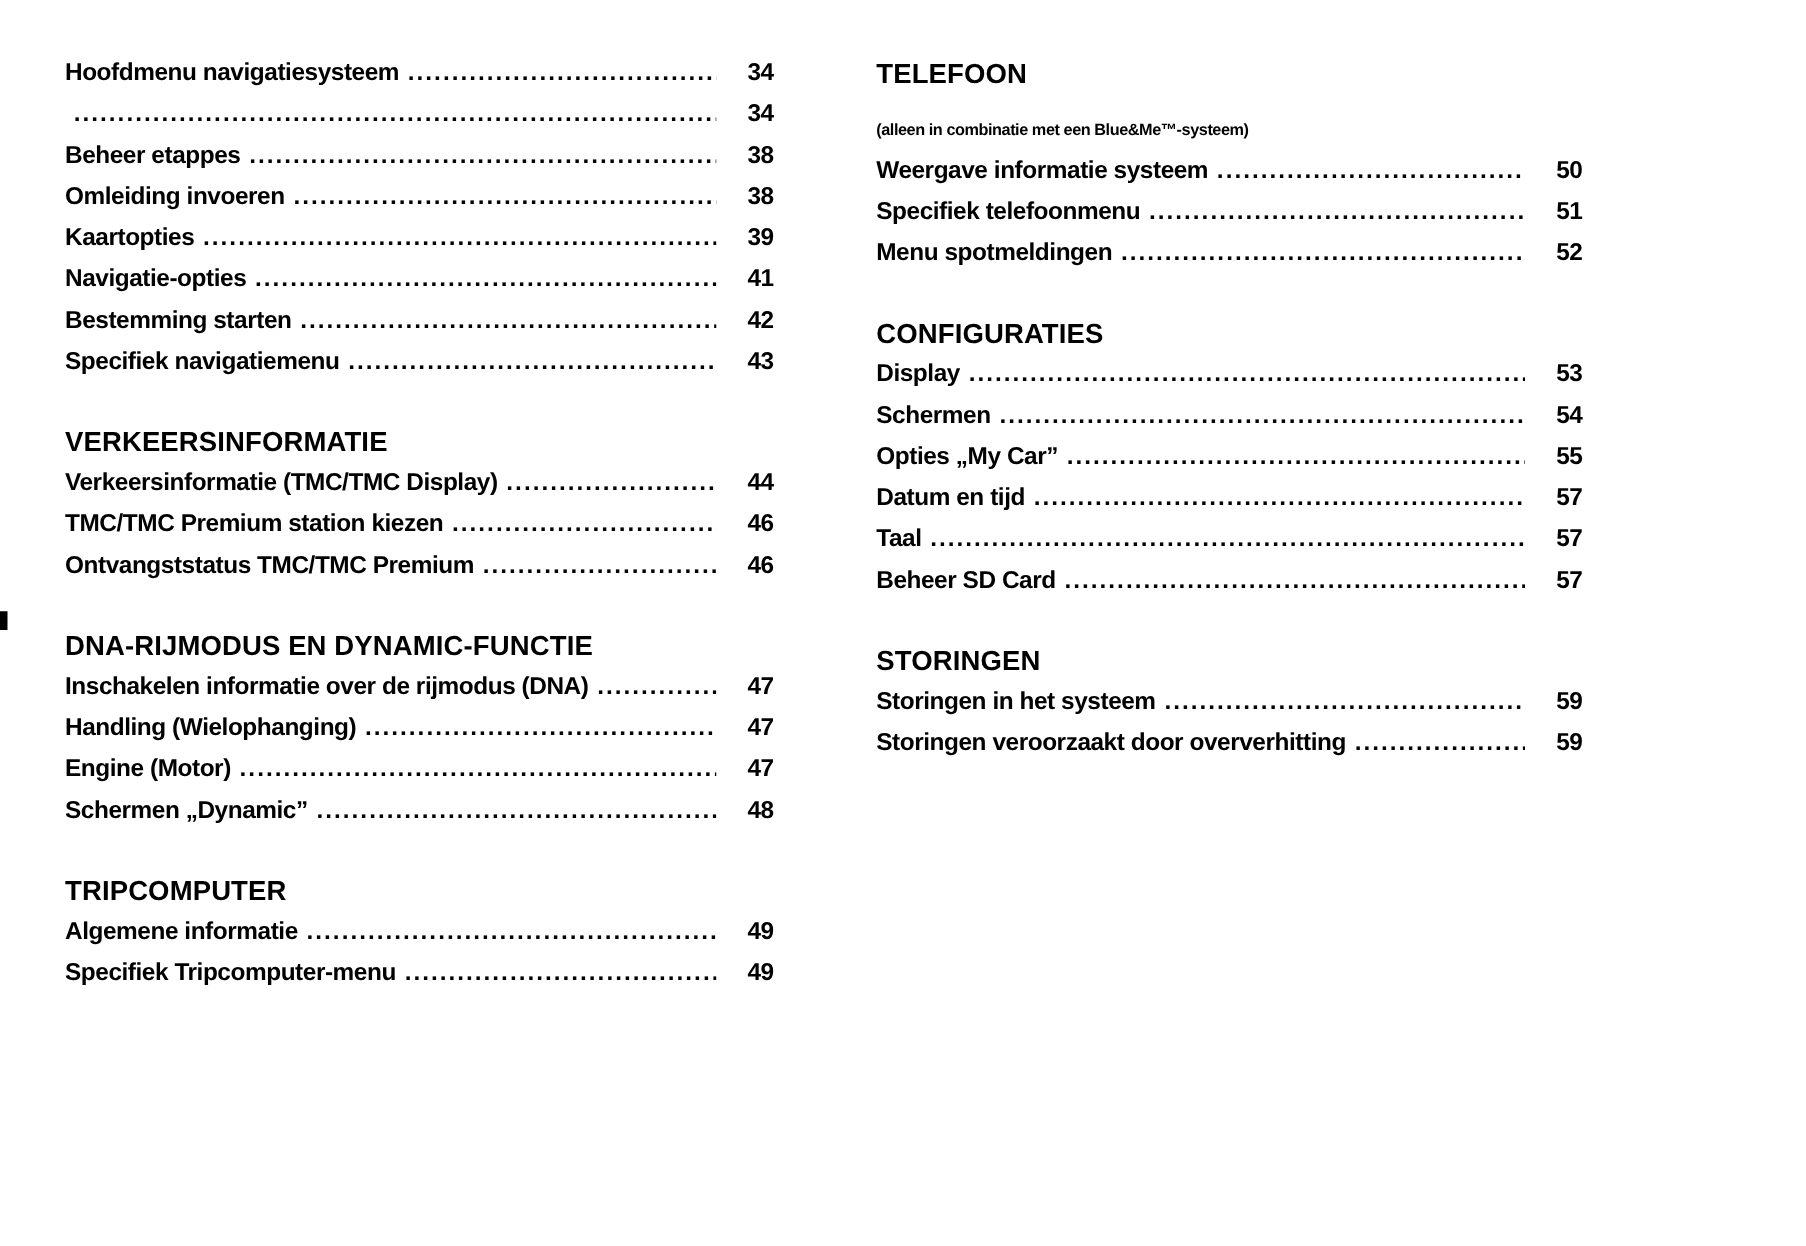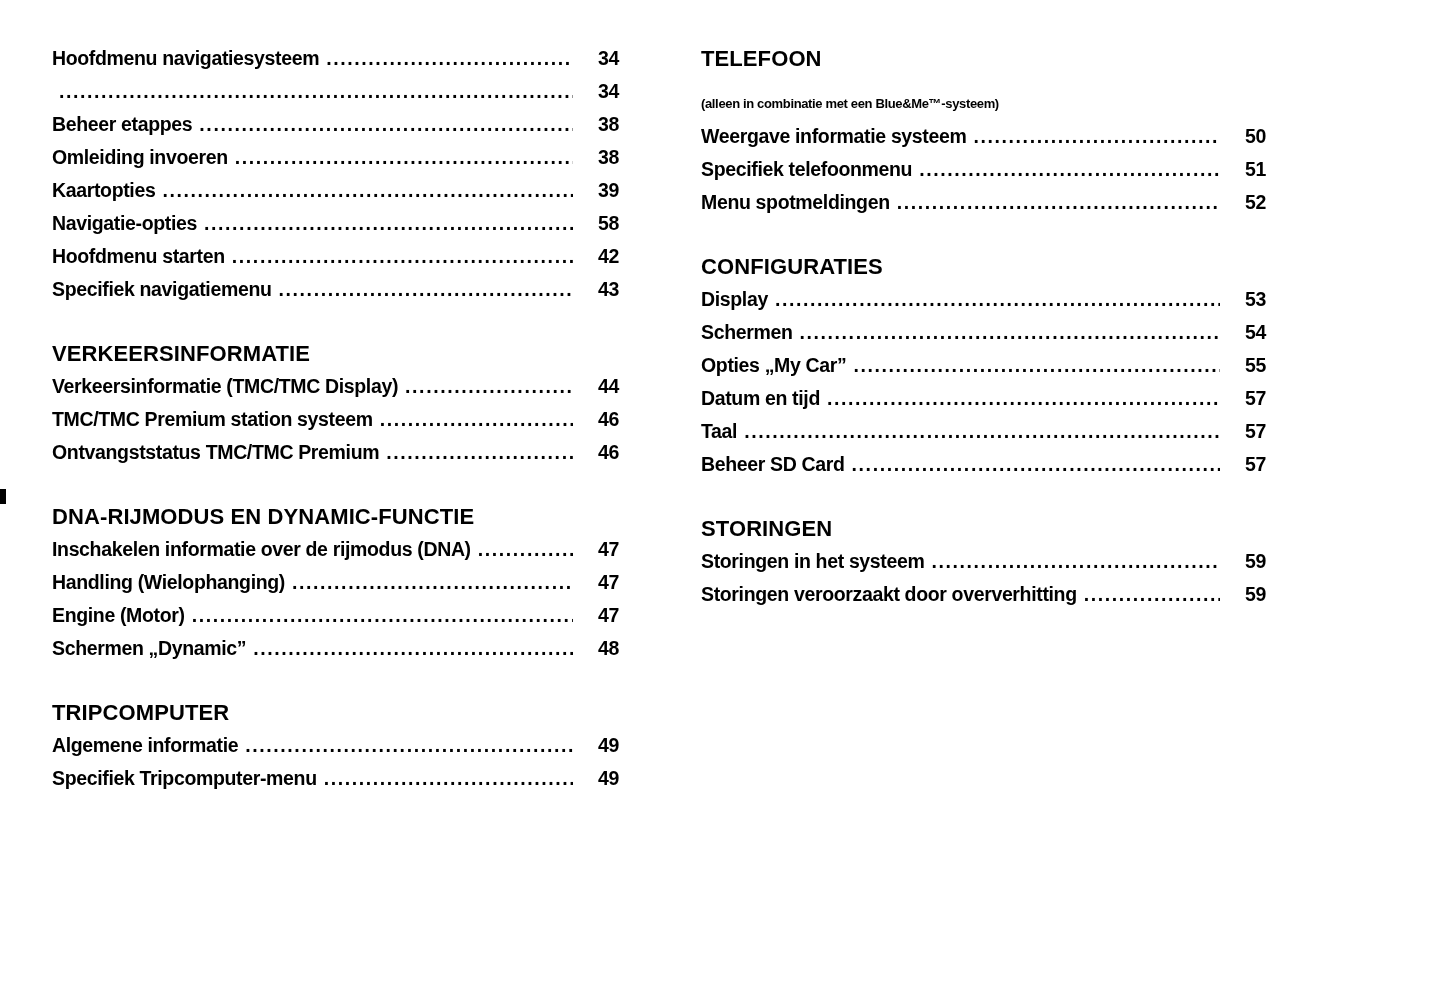--- a/index.html
+++ b/index.html
@@ -112,42 +112,42 @@
             <span class="pagenum">38</span>
           </div>
           <div class="row">
             <span class="label">Kaartopties</span>
             <span class="leader"></span>
             <span class="pagenum">39</span>
           </div>
           <div class="row">
             <span class="label">Navigatie-opties</span>
             <span class="leader"></span>
-            <span class="pagenum">58</span>
-          </div>
-          <div class="row">
-            <span class="label">Hoofdmenu starten</span>
+            <span class="pagenum">41</span>
+          </div>
+          <div class="row">
+            <span class="label">Bestemming starten</span>
             <span class="leader"></span>
             <span class="pagenum">42</span>
           </div>
           <div class="row">
             <span class="label">Specifiek navigatiemenu</span>
             <span class="leader"></span>
             <span class="pagenum">43</span>
           </div>
         </div>
         <div class="section has-heading">
           <div class="heading">VERKEERSINFORMATIE</div>
           <div class="row">
             <span class="label">Verkeersinformatie (TMC/TMC Display)</span>
             <span class="leader"></span>
             <span class="pagenum">44</span>
           </div>
           <div class="row">
-            <span class="label">TMC/TMC Premium station systeem</span>
+            <span class="label">TMC/TMC Premium station kiezen</span>
             <span class="leader"></span>
             <span class="pagenum">46</span>
           </div>
           <div class="row">
             <span class="label">Ontvangststatus TMC/TMC Premium</span>
             <span class="leader"></span>
             <span class="pagenum">46</span>
           </div>
         </div>
         <div class="section has-heading">

